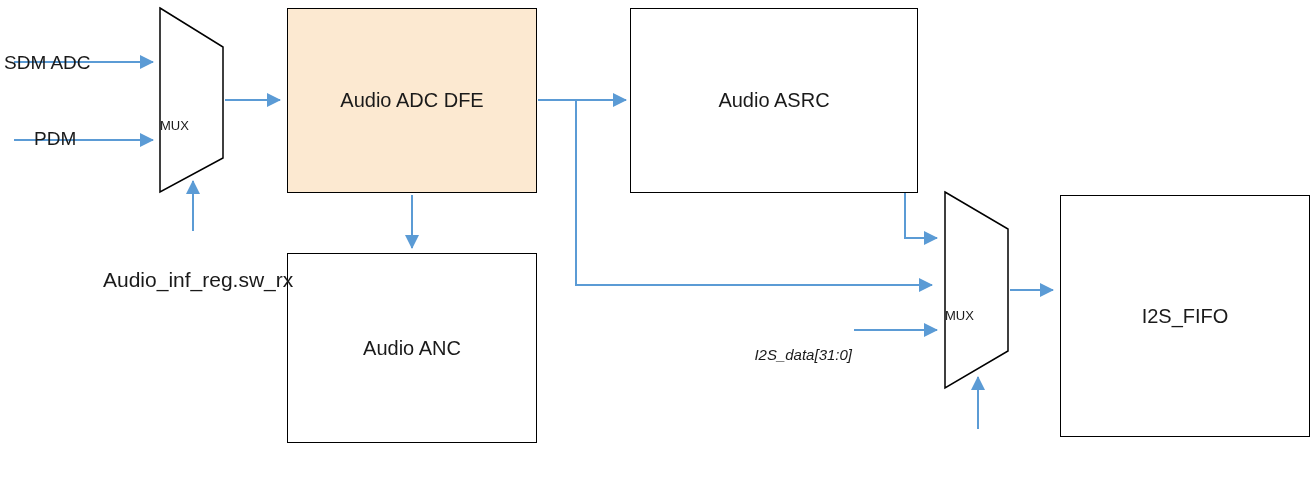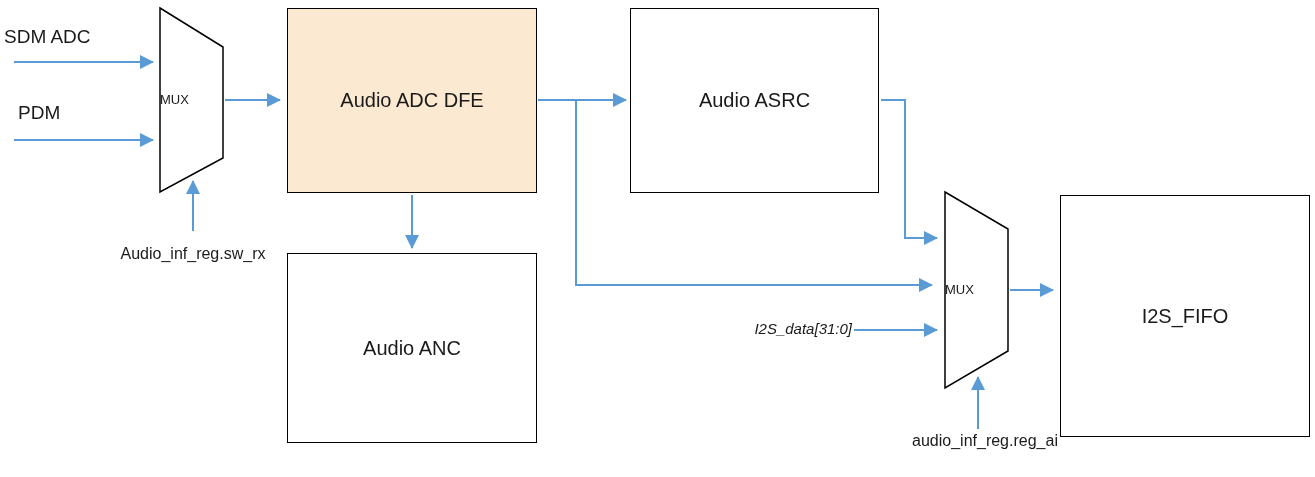--- a/index.html
+++ b/index.html
@@ -11,24 +11,24 @@
   *{margin:0;padding:0;box-sizing:border-box;}
   html,body{width:1315px;height:477px;background:var(--bg);
     font-family:"Liberation Sans", sans-serif;color:#1a1a1a;}
   .stage{position:relative;width:1315px;height:477px;background:var(--bg);overflow:hidden;}
   .wires{position:absolute;left:0;top:0;width:1315px;height:477px;}
   .arrow{stroke:var(--arrow);stroke-width:2;fill:none;}
   .mux-shape{fill:#ffffff;stroke:var(--border);stroke-width:1.5;}
   .block{position:absolute;border:1.6px solid var(--border);background:#ffffff;
     display:flex;align-items:center;justify-content:center;font-size:20px;}
   .block.highlight{background:var(--adc-fill);}
-  .lbl{position:absolute;white-space:nowrap;}
+  .lbl{position:absolute;white-space:nowrap;margin-top:26px;}
   .io-lbl{font-size:19px;}
   .mux-lbl{font-size:13px;text-align:left;}
-  .sel-lbl{font-size:16px;line-height:20px;text-align:center;white-space:normal;}
+  .sel-lbl{font-size:21px;line-height:20px;text-align:center;white-space:normal;}
   .sel-lbl span{display:block;}
   .right{text-align:right;}
 </style>
 </head>
 <body>
 
 <div class="stage">
 
   <svg class="wires" viewBox="0 0 1315 477">
     <defs>
@@ -54,36 +54,35 @@
   </svg>
 
   <div class="block highlight" style="left:287px;top:8px;width:250px;height:185px;justify-content:center;">
     <span>Audio ADC DFE</span>
   </div>
 
   <div class="block" style="left:287px;top:253px;width:250px;height:190px;">
     <span>Audio ANC</span>
   </div>
 
-  <div class="block" style="left:630px;top:8px;width:249px;height:185px;">
+  <div class="block" style="left:630px;top:8px;width:288px;height:185px;">
     <span>Audio ASRC</span>
   </div>
 
   <div class="block" style="left:1060px;top:195px;width:250px;height:242px;">
     <span>I2S_FIFO</span>
   </div>
 
   <div class="lbl io-lbl" style="left:4px;top:26px;">SDM ADC</div>
-  <div class="lbl io-lbl" style="left:18px;top:102px;">PDM</div>
+  <div class="lbl io-lbl" style="left:34px;top:102px;">PDM</div>
   <div class="lbl io-lbl right" style="left:712px;top:320px;width:140px;font-size:15px;font-style:italic;">I2S_data[31:0]</div>
 
   <div class="lbl mux-lbl" style="left:160px;top:92px;width:63px;">MUX</div>
   <div class="lbl mux-lbl" style="left:945px;top:282px;width:63px;">MUX</div>
 
   <div class="lbl sel-lbl" style="left:103px;top:244px;width:180px;">
     <span>Audio_inf_reg.sw_rx</span>
   </div>
 
   <div class="lbl sel-lbl" style="left:890px;top:431px;width:190px;">
-    <span>audio_inf_reg.reg_ai</span>
   </div>
 
 </div>
 
 </body></html>

